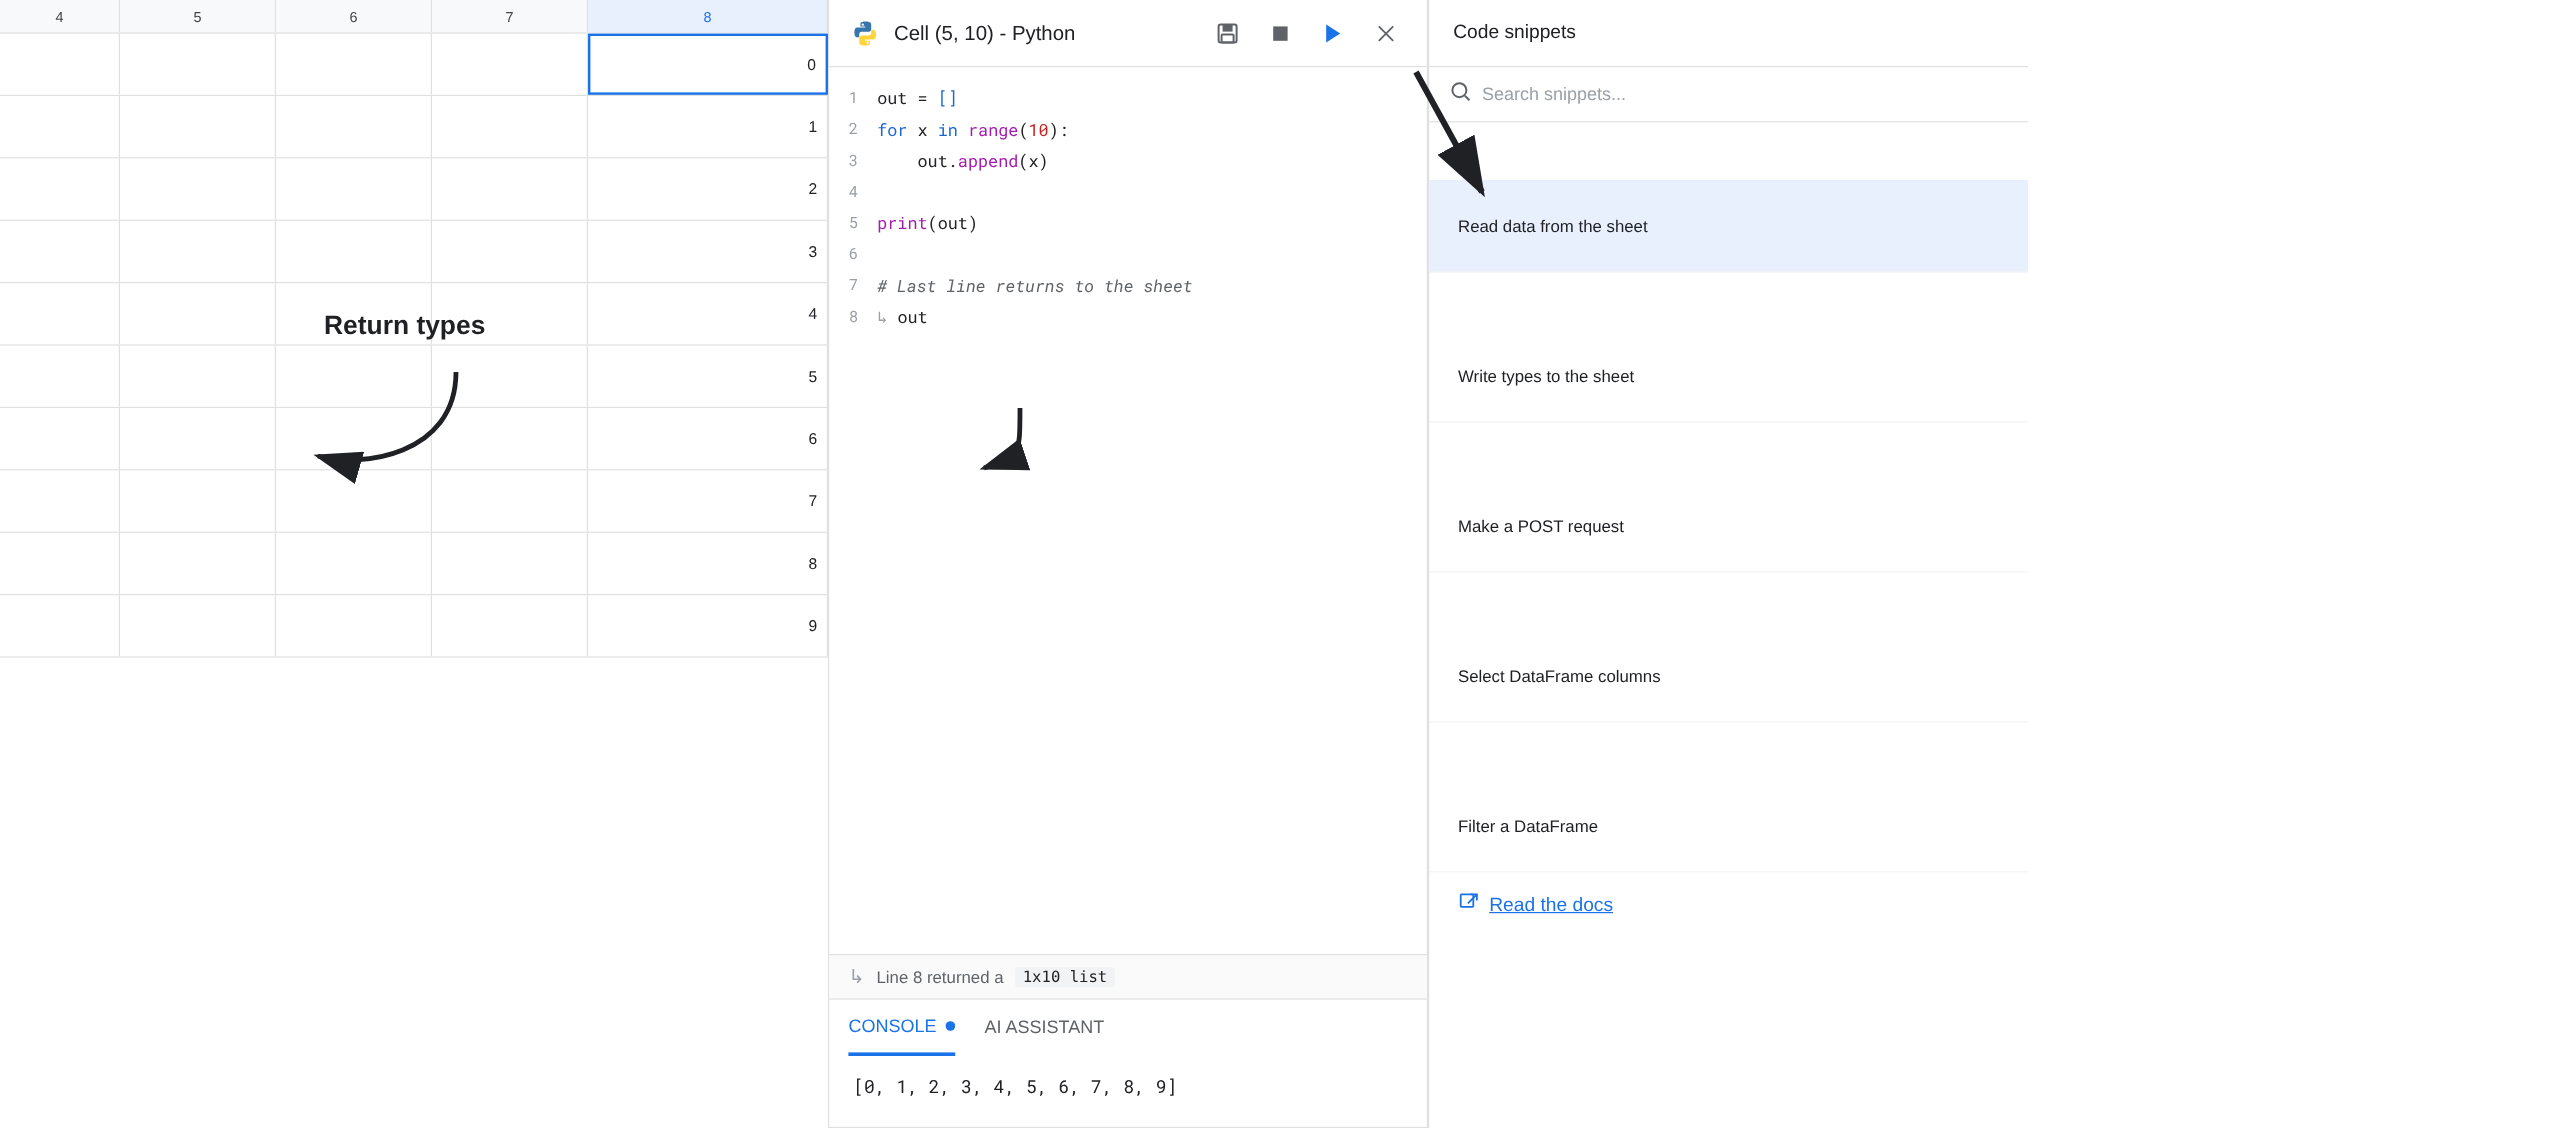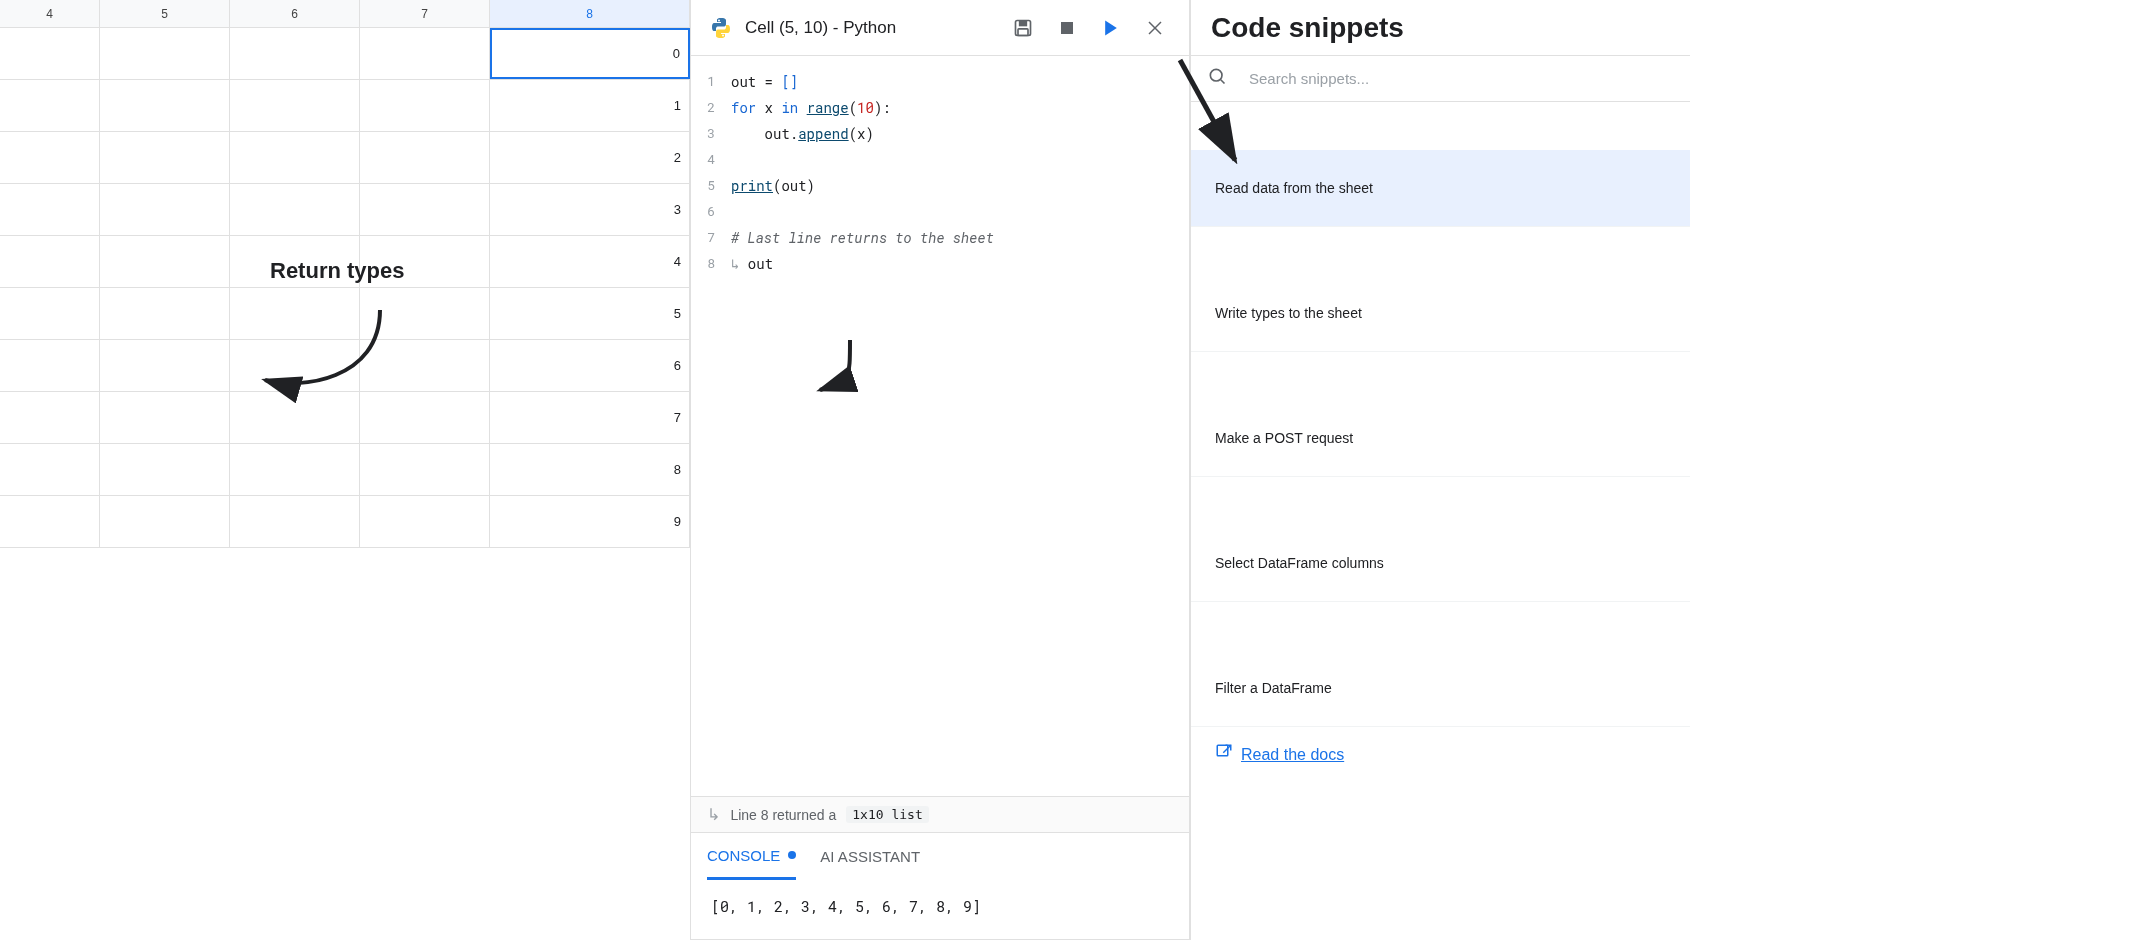--- a/index.html
+++ b/index.html
@@ -169,21 +169,21 @@
       flex-shrink: 0;
     }
 
     .line-content {
       color: #202124;
       white-space: pre;
       font-size: 14px;
     }
 
     .kw-blue { color: #1967d2; }
-    .fn-blue { color: #0c4a6e; text-decoration: underline; }
+    .fn-blue { color: #a21caf; }
     .num { color: #c5221f; }
     .comment { color: #5f6368; font-style: italic; }
 
     
     .return-line {
       display: flex;
       align-items: center;
       padding: 8px 16px;
       border-top: 1px solid #e0e0e0;
       background: #fafafa;
@@ -266,32 +266,32 @@
 
     .snippets-header {
       display: flex;
       align-items: center;
       height: 56px;
       padding: 0 20px;
       border-bottom: 1px solid #e0e0e0;
     }
 
     .snippets-title {
-      font-size: 28px;
-      font-weight: 700;
+      font-size: 16px;
+      font-weight: 400;
       color: #202124;
       flex: 1;
     }
 
     .snippets-search {
       display: flex;
       align-items: center;
       padding: 10px 16px;
       border-bottom: 1px solid #e0e0e0;
-      gap: 22px;
+      gap: 8px;
     }
 
     .search-icon-wrap {
       color: #5f6368;
       font-size: 18px;
     }
 
     .search-input {
       border: none;
       outline: none;

